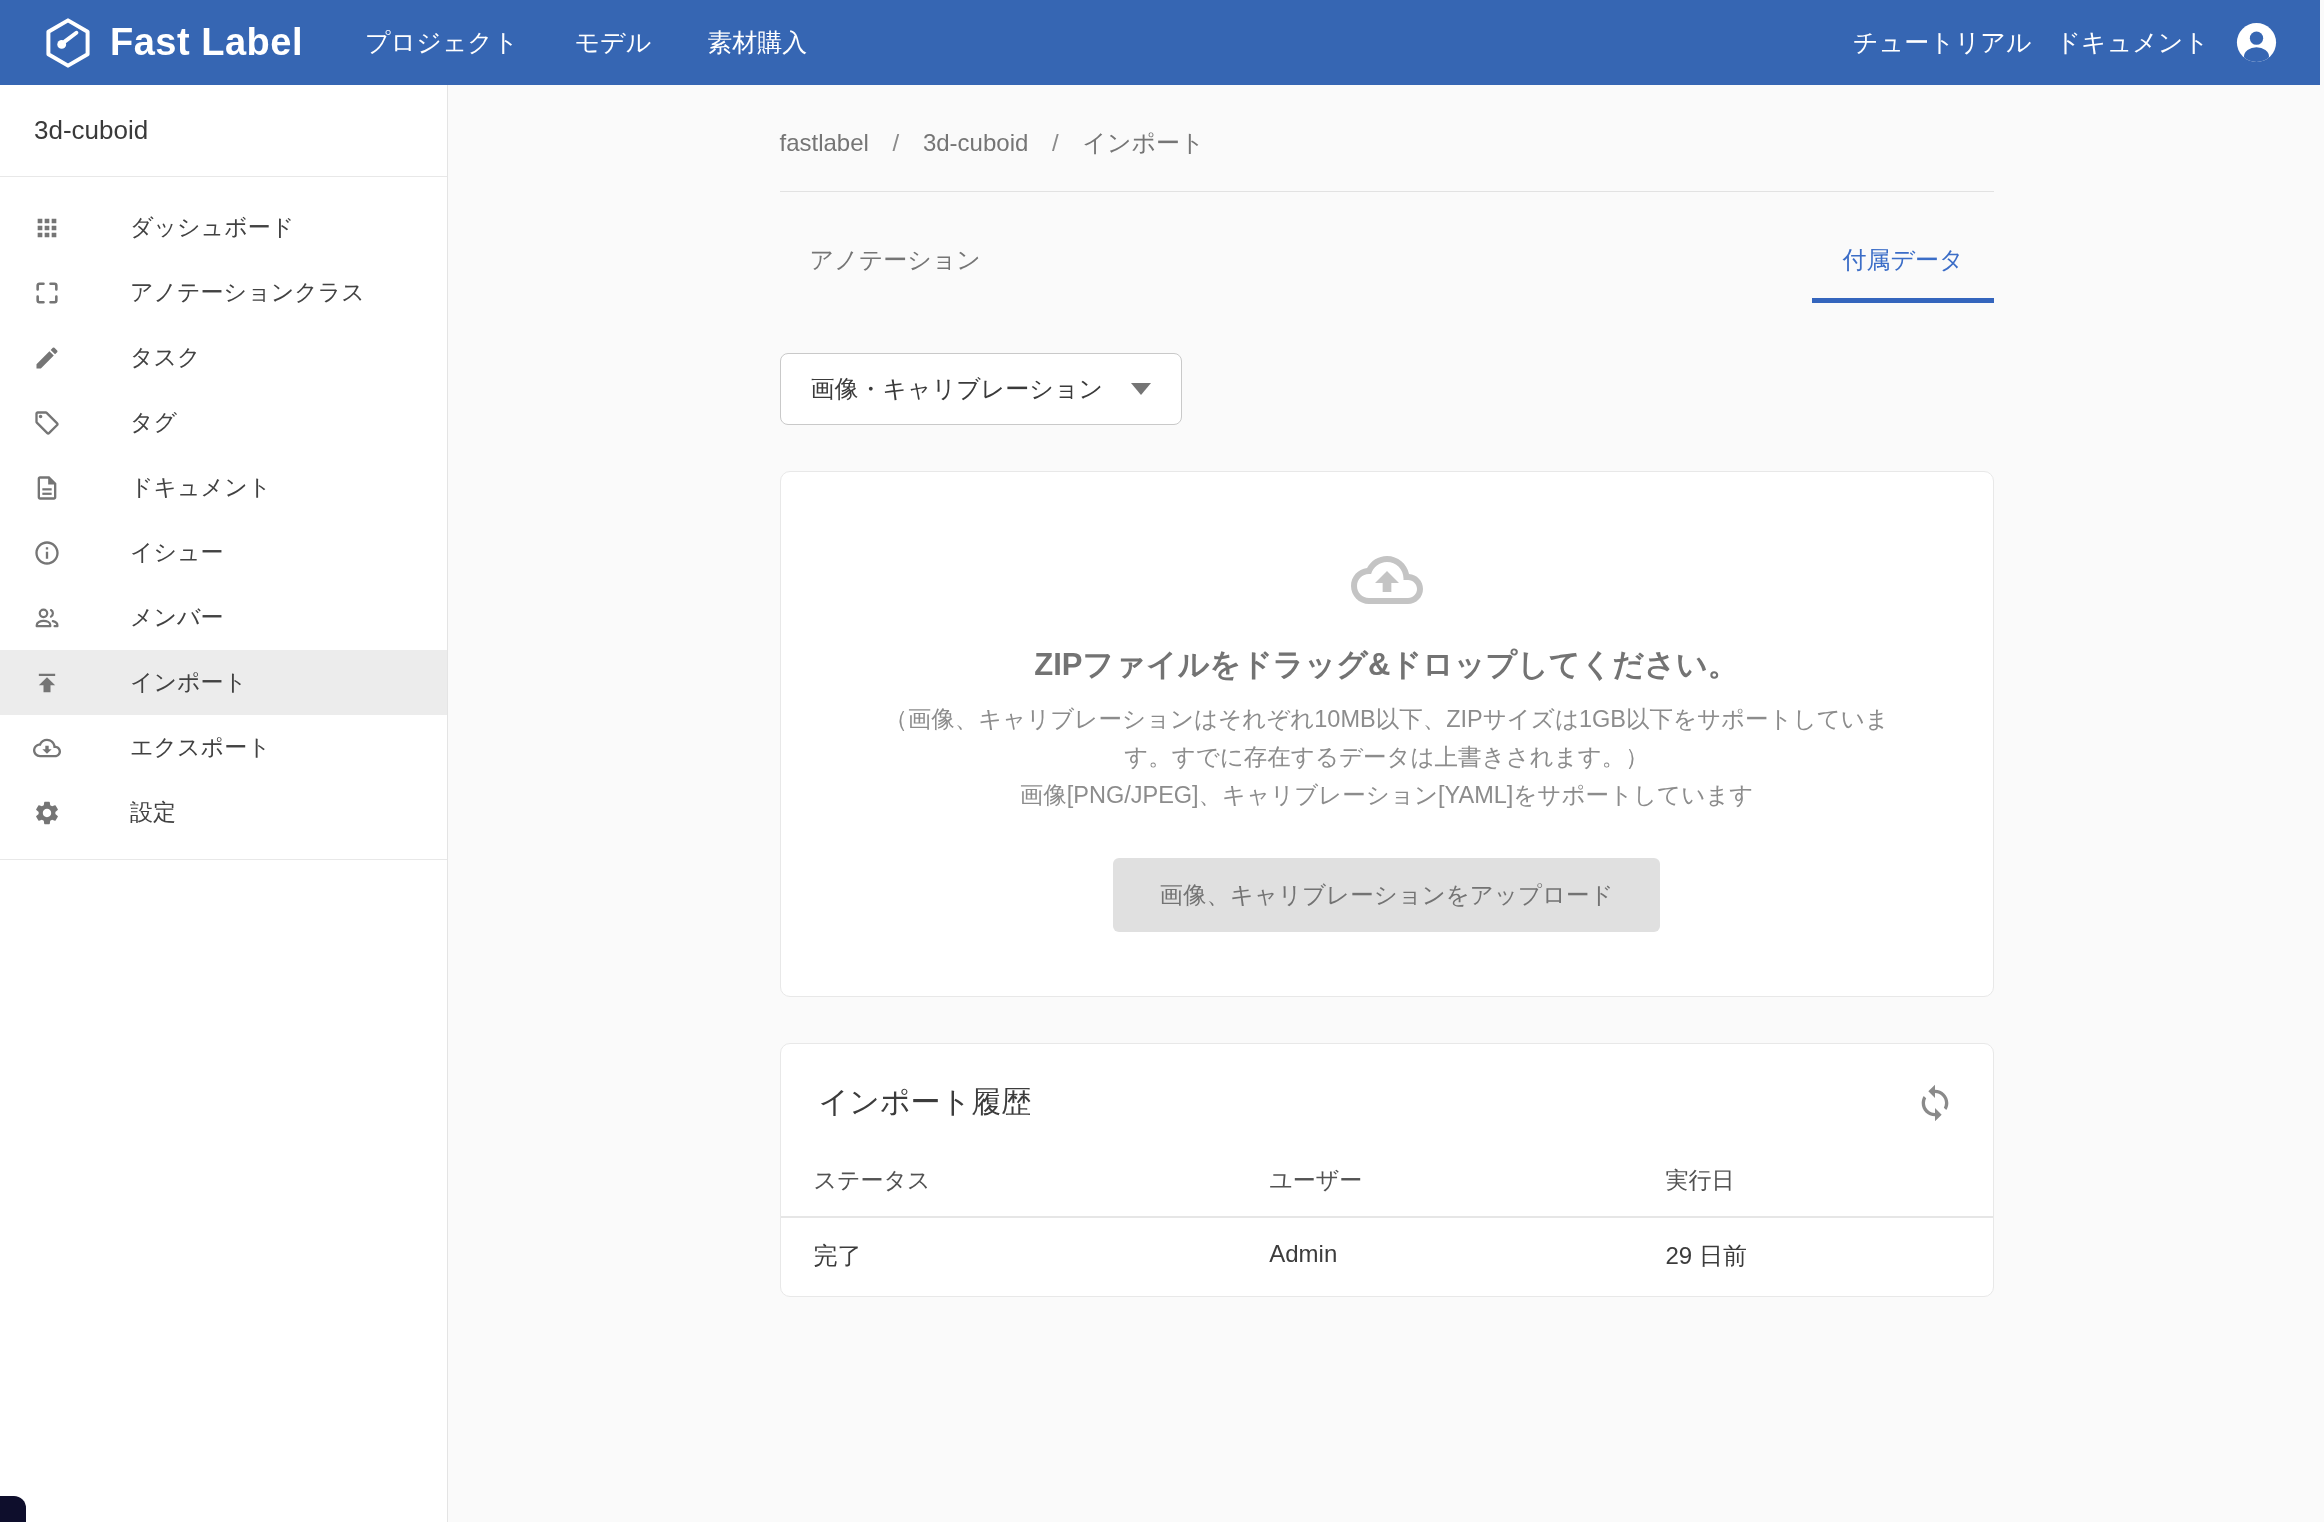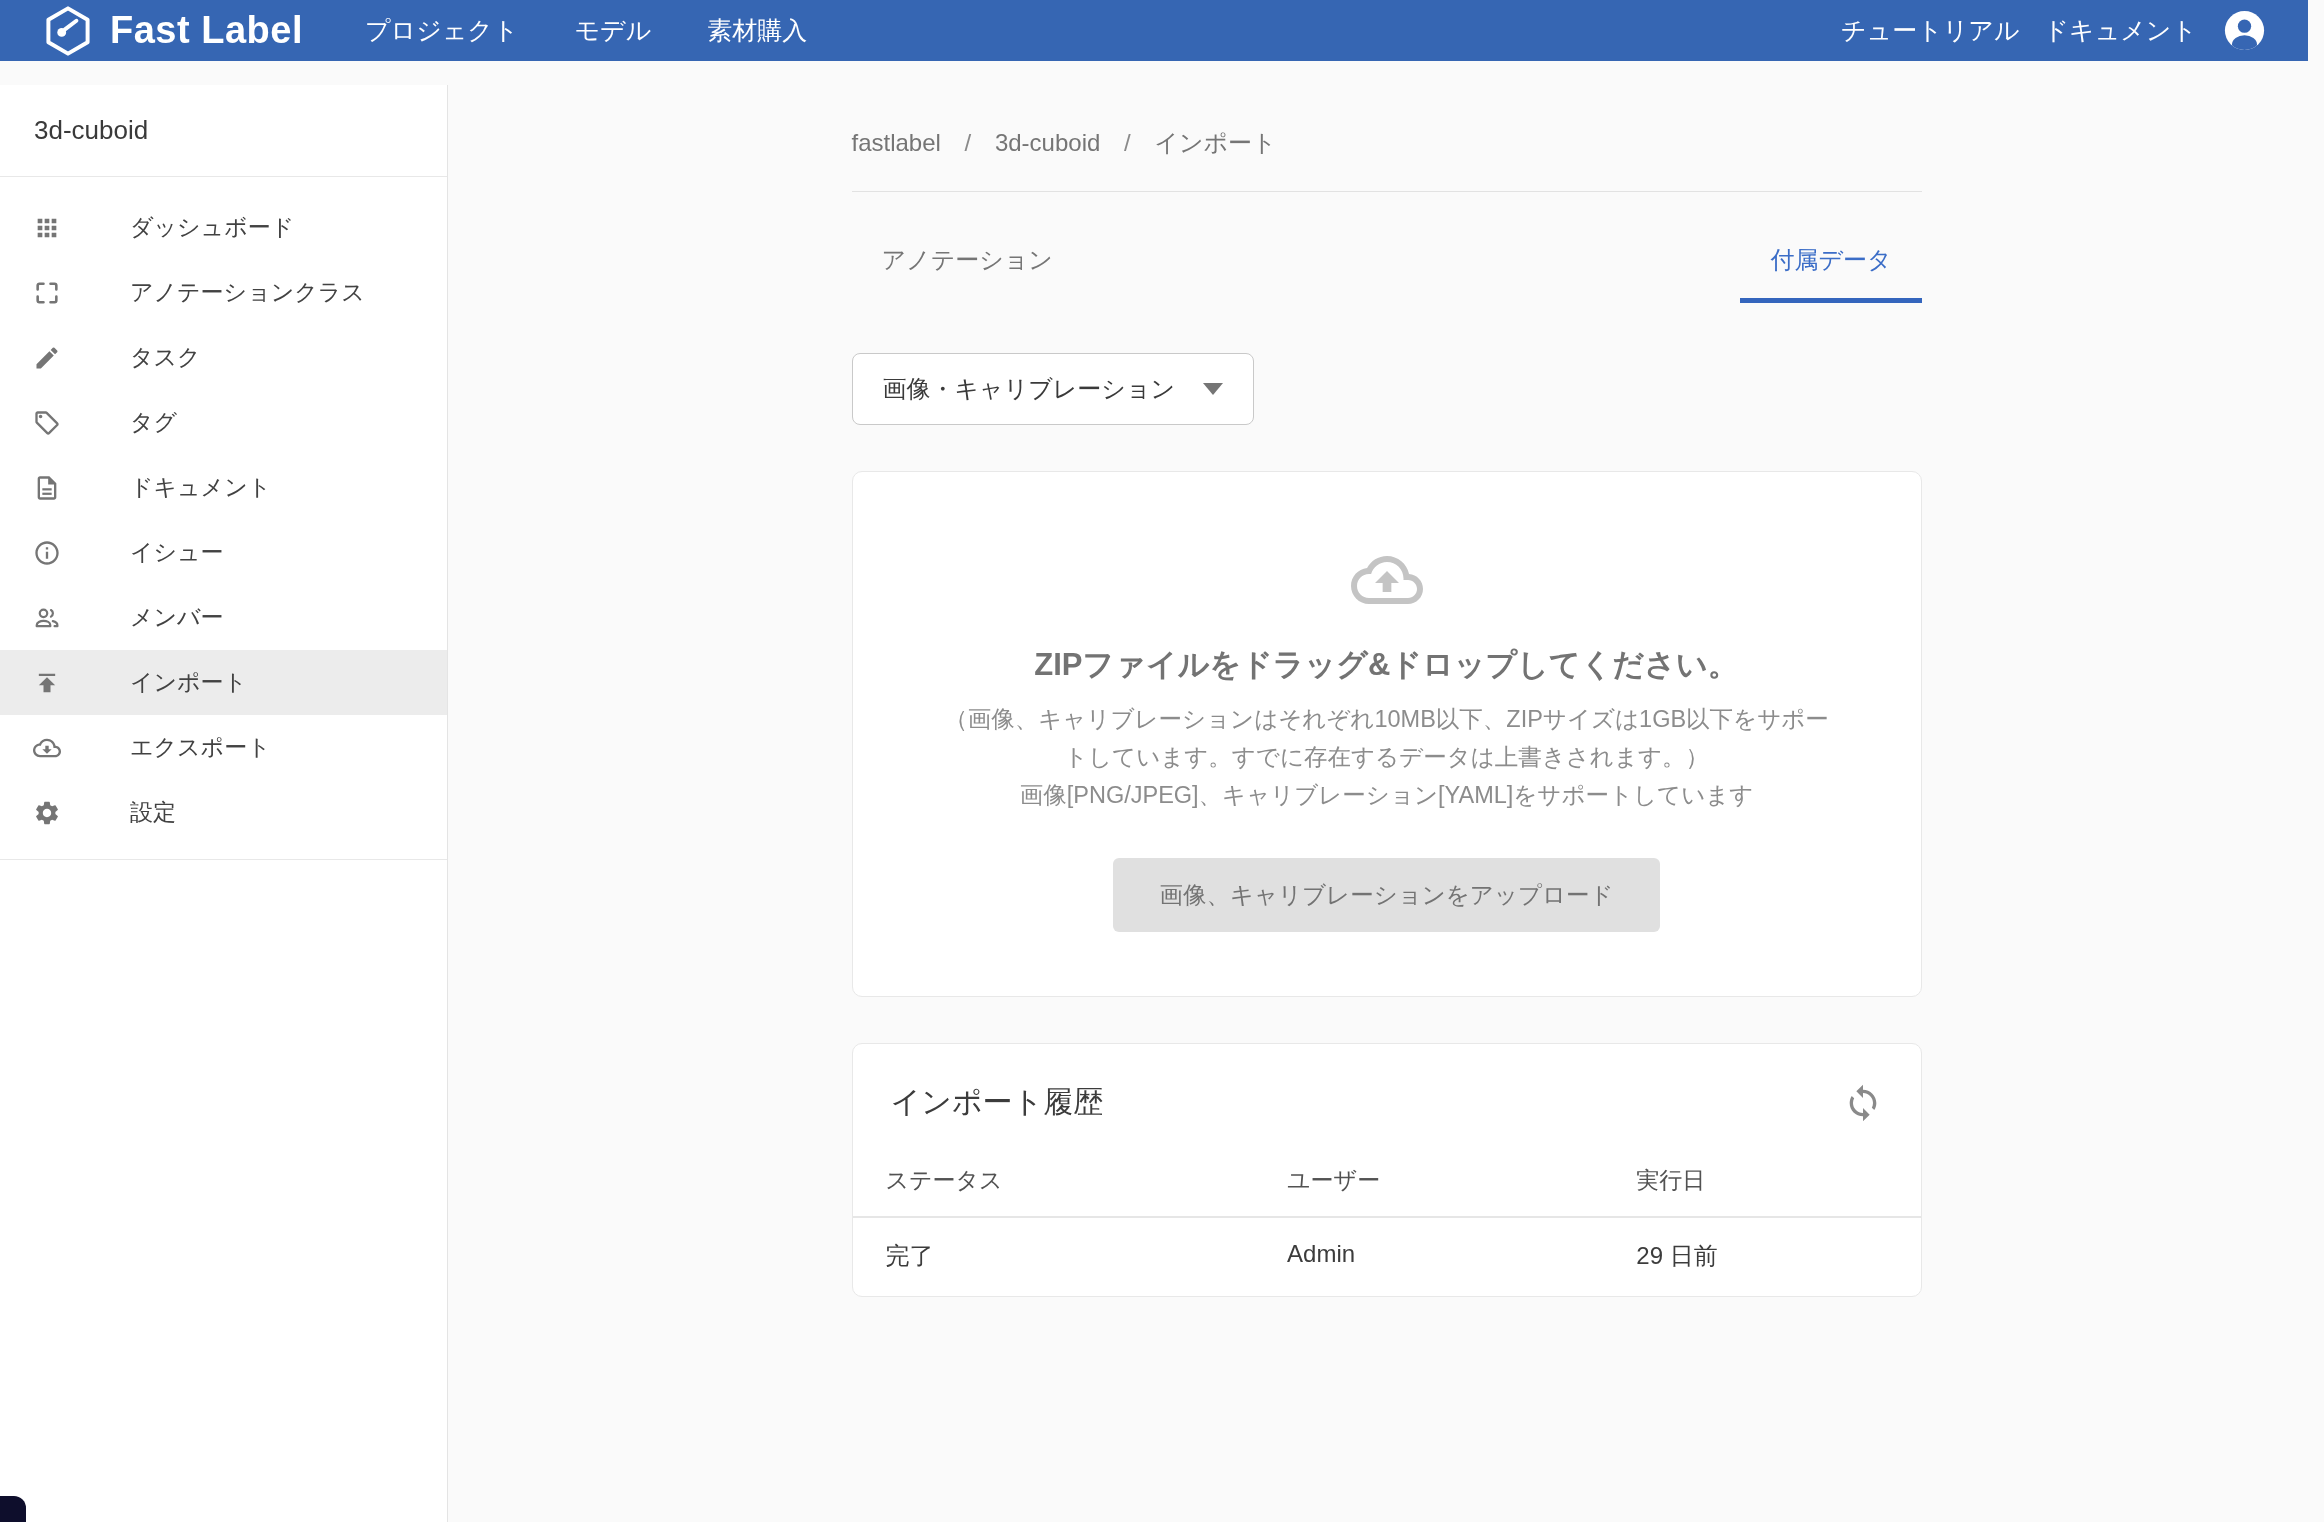--- a/index.html
+++ b/index.html
@@ -5,21 +5,21 @@
   * { margin:0; padding:0; box-sizing:border-box; }
   html,body { width:2324px; height:1522px; }
   body {
     position:relative; overflow:hidden;
     background:#fafafa;
     font-family:"Liberation Sans","DejaVu Sans",sans-serif;
     -webkit-font-smoothing:antialiased;
   }
   
   .topbar {
-    position:absolute; top:0; left:0; right:16px; height:61px;
+    position:absolute; top:0; left:0; right:4px; height:85px;
     background:#3666b3; display:flex; align-items:center;
     padding:4px 40px; color:#fff;
   }
   .brand { display:flex; align-items:center; cursor:pointer; }
   .brand svg { width:56px; height:56px; display:block; }
   .brand-name { margin-left:14px; font-size:38px; font-weight:bold; letter-spacing:0.5px; }
   .top-nav { display:flex; align-items:center; gap:56px; margin-left:62px; }
   .top-nav-item { font-size:25px; color:#fff; cursor:pointer; white-space:nowrap; }
   .top-right { margin-left:auto; display:flex; align-items:center; gap:24px; }
   .avatar { width:47px; height:47px; cursor:pointer; }
@@ -34,21 +34,21 @@
     border-bottom:1px solid #e8e8e8; height:92px; display:flex; align-items:center;
   }
   .side-menu { padding-top:18px; padding-bottom:14px; border-bottom:1px solid #e8e8e8; }
   .side-item { height:65px; display:flex; align-items:center; padding-left:33px; cursor:pointer; }
   .side-item.active { background:#ececec; }
   .side-item .s-icon { width:28px; height:28px; flex:0 0 28px; color:#757575; }
   .side-item .s-icon svg { width:100%; height:100%; display:block; }
   .side-item .s-label { margin-left:69px; font-size:23px; color:#424242; white-space:nowrap; }
   
   .main { position:absolute; top:85px; left:449px; right:0; bottom:0; background:#fafafa; }
-  .content { width:1070px; margin:0 auto; }
+  .content { width:1214px; margin:0 auto; }
   .breadcrumb { padding-top:42px; font-size:24px; color:#757575; }
   .crumb { cursor:pointer; }
   .crumb-sep { margin:0 17px; color:#8a8a8a; }
   .bc-divider { border-bottom:1px solid #e2e2e2; margin-top:32px; }
   .tabs { display:flex; margin-top:36px; padding-left:0;justify-content:space-between; }
   .tab {
     font-size:24px; color:#757575; padding:16px 30px 22px;
     cursor:pointer; border-bottom:5px solid transparent; white-space:nowrap;
   }
   .tab.active { color:#3b6dc7; border-bottom-color:#3465bd; }

